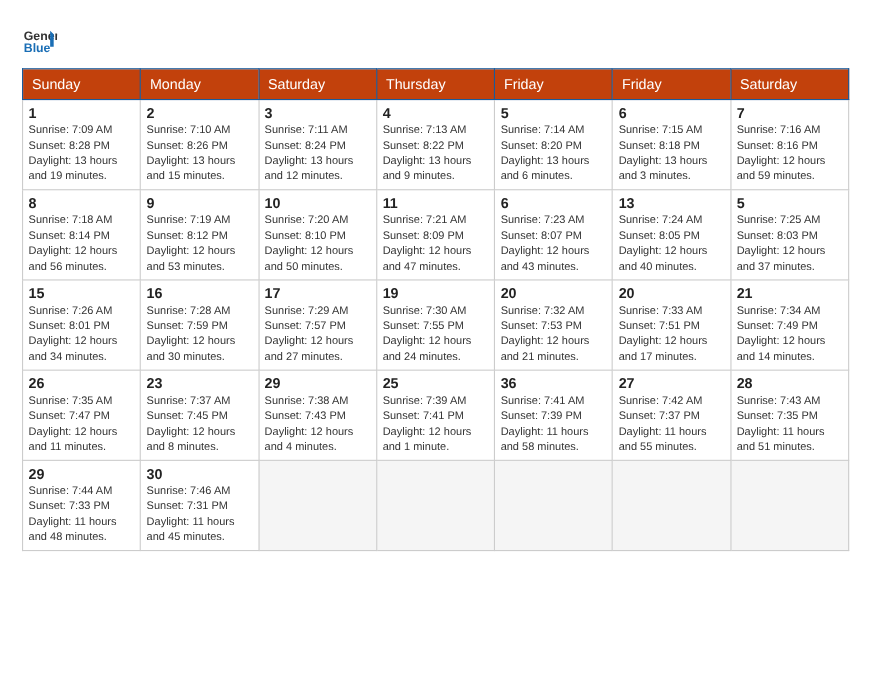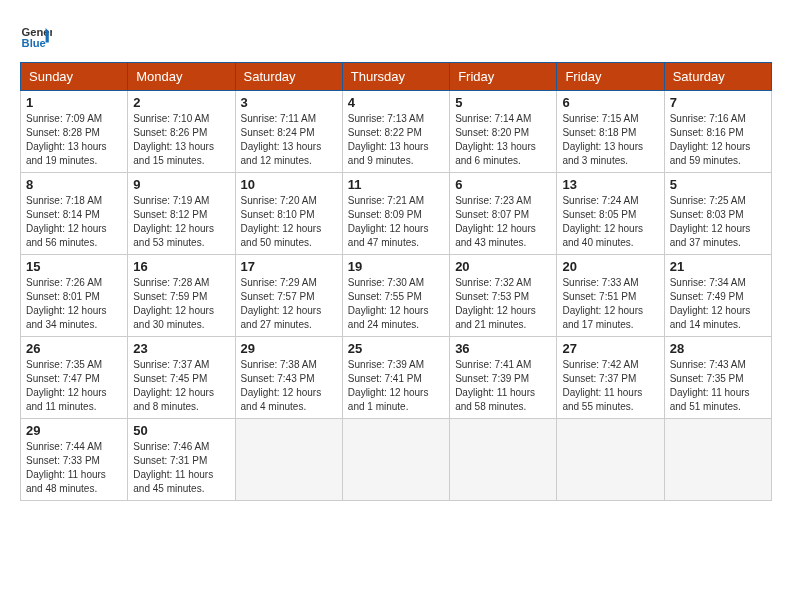--- a/index.html
+++ b/index.html
@@ -282,21 +282,21 @@
       </td>
       </tr>
       <tr class="last-row">
         <td>
         <span class="day-number">29</span>
         <div class="day-info">
           Sunrise: 7:44 AM<br>Sunset: 7:33 PM<br>Daylight: 11 hours and 48 minutes.
         </div>
       </td>
         <td>
-        <span class="day-number">50</span>
+        <span class="day-number">30</span>
         <div class="day-info">
           Sunrise: 7:46 AM<br>Sunset: 7:31 PM<br>Daylight: 11 hours and 45 minutes.
         </div>
       </td>
         <td class="empty"></td>
         <td class="empty"></td>
         <td class="empty"></td>
         <td class="empty"></td>
         <td class="empty"></td>
       </tr>

